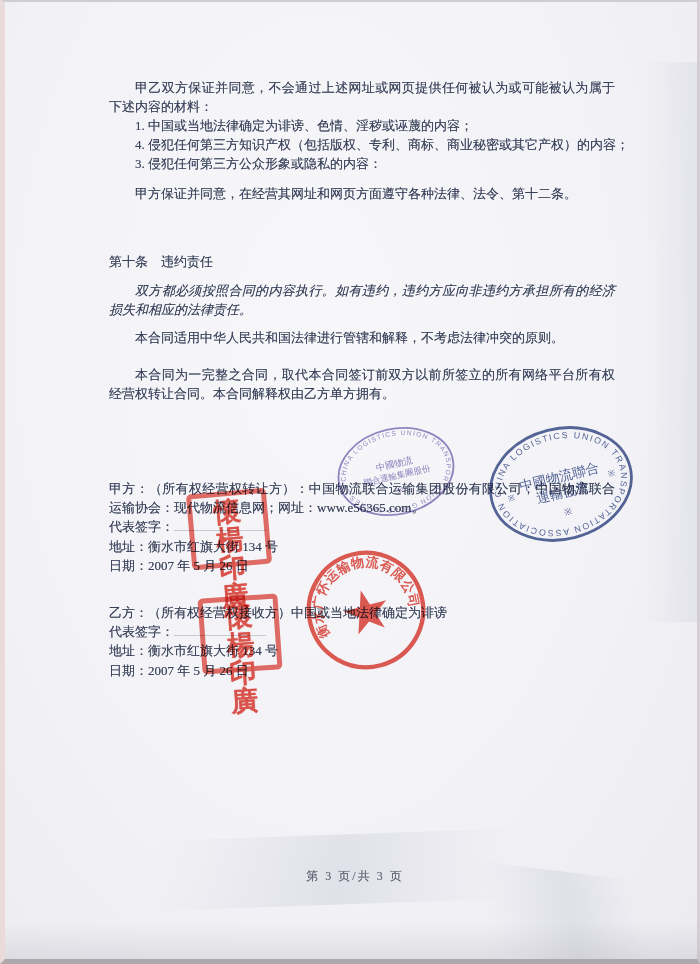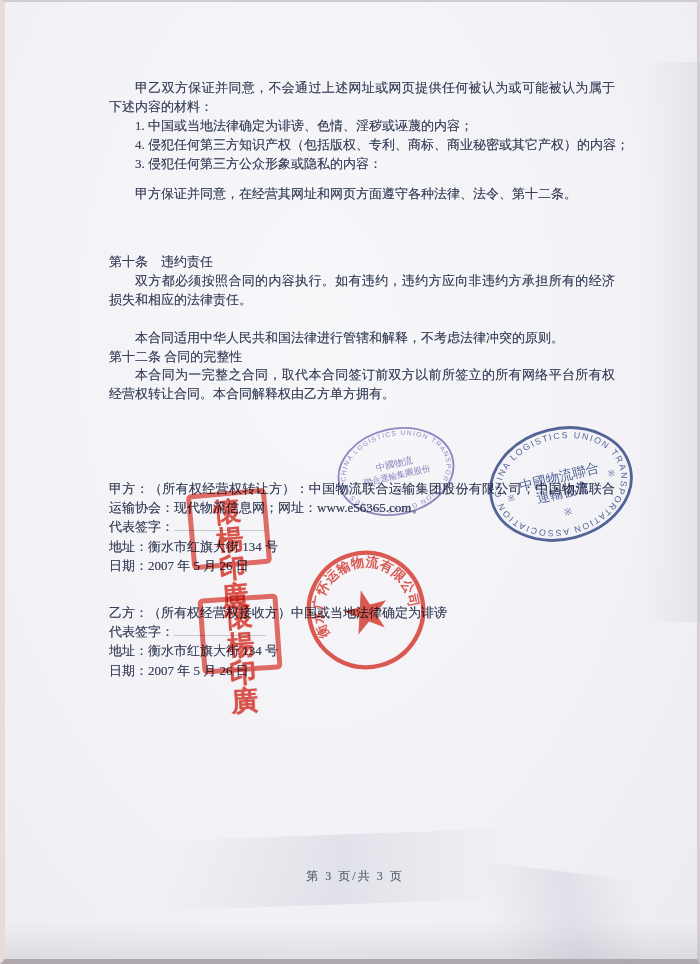--- a/index.html
+++ b/index.html
@@ -37,21 +37,21 @@
     text-align:justify;word-break:break-all;
     text-shadow:0 0 .5px rgba(57,65,90,.55);
   }
   .ind{text-indent:2em;}
   .item{margin-left:2em;white-space:nowrap;}
   #intro{top:76px;}
   #items{top:114px;}
   #compliance{top:182px;}
   #art9{top:201px;}
   #art10t{top:250px;}
-  #art10b{top:269px;}
+  #art10b{top:279px;font-style:italic;}
   #art11t{top:307px;}
   #art11b{top:326px;}
   #art12t{top:345px;}
   #art12b{top:363px;}
   #party-a{top:477px;}
   #party-b{top:601px;}
   .party p{margin:0;line-height:19.2px;}
   .sig-underline{display:inline-block;width:92px;height:11px;border-bottom:1px solid #c6c9d2;}
   #footer{
     position:absolute;left:0;top:866px;width:700px;margin:0;
@@ -94,21 +94,20 @@
   <div id="items" class="tx">
     <div class="item">1. 中国或当地法律确定为诽谤、色情、淫秽或诬蔑的内容；</div>
     <div class="item">4. 侵犯任何第三方知识产权（包括版权、专利、商标、商业秘密或其它产权）的内容；</div>
     <div class="item">3. 侵犯任何第三方公众形象或隐私的内容：</div>
   </div>
 
   <p id="compliance" class="tx ind">甲方保证并同意，在经营其网址和网页方面遵守各种法律、法令、第十二条。</p>
   <p id="art10t" class="tx">第十条　违约责任</p>
   <p id="art10b" class="tx ind">双方都必须按照合同的内容执行。如有违约，违约方应向非违约方承担所有的经济损失和相应的法律责任。</p>
   <p id="art11b" class="tx ind">本合同适用中华人民共和国法律进行管辖和解释，不考虑法律冲突的原则。</p>
-  <p id="art12t" class="tx">第十二条 合同的完整性</p>
   <p id="art12b" class="tx ind">本合同为一完整之合同，取代本合同签订前双方以前所签立的所有网络平台所有权经营权转让合同。本合同解释权由乙方单方拥有。</p>
 
   <div id="party-a" class="tx party">
     <p>甲方：（所有权经营权转让方）：中国物流联合运输集团股份有限公司；中国物流联合运输协会：现代物流信息网；网址：www.e56365.com。</p>
     <p><span>代表签字：</span><span class="sig-underline"></span></p>
     <p>地址：衡水市红旗大街 134 号</p>
     <p>日期：2007 年 5 月 26 日</p>
   </div>
 
   <div id="party-b" class="tx party">

